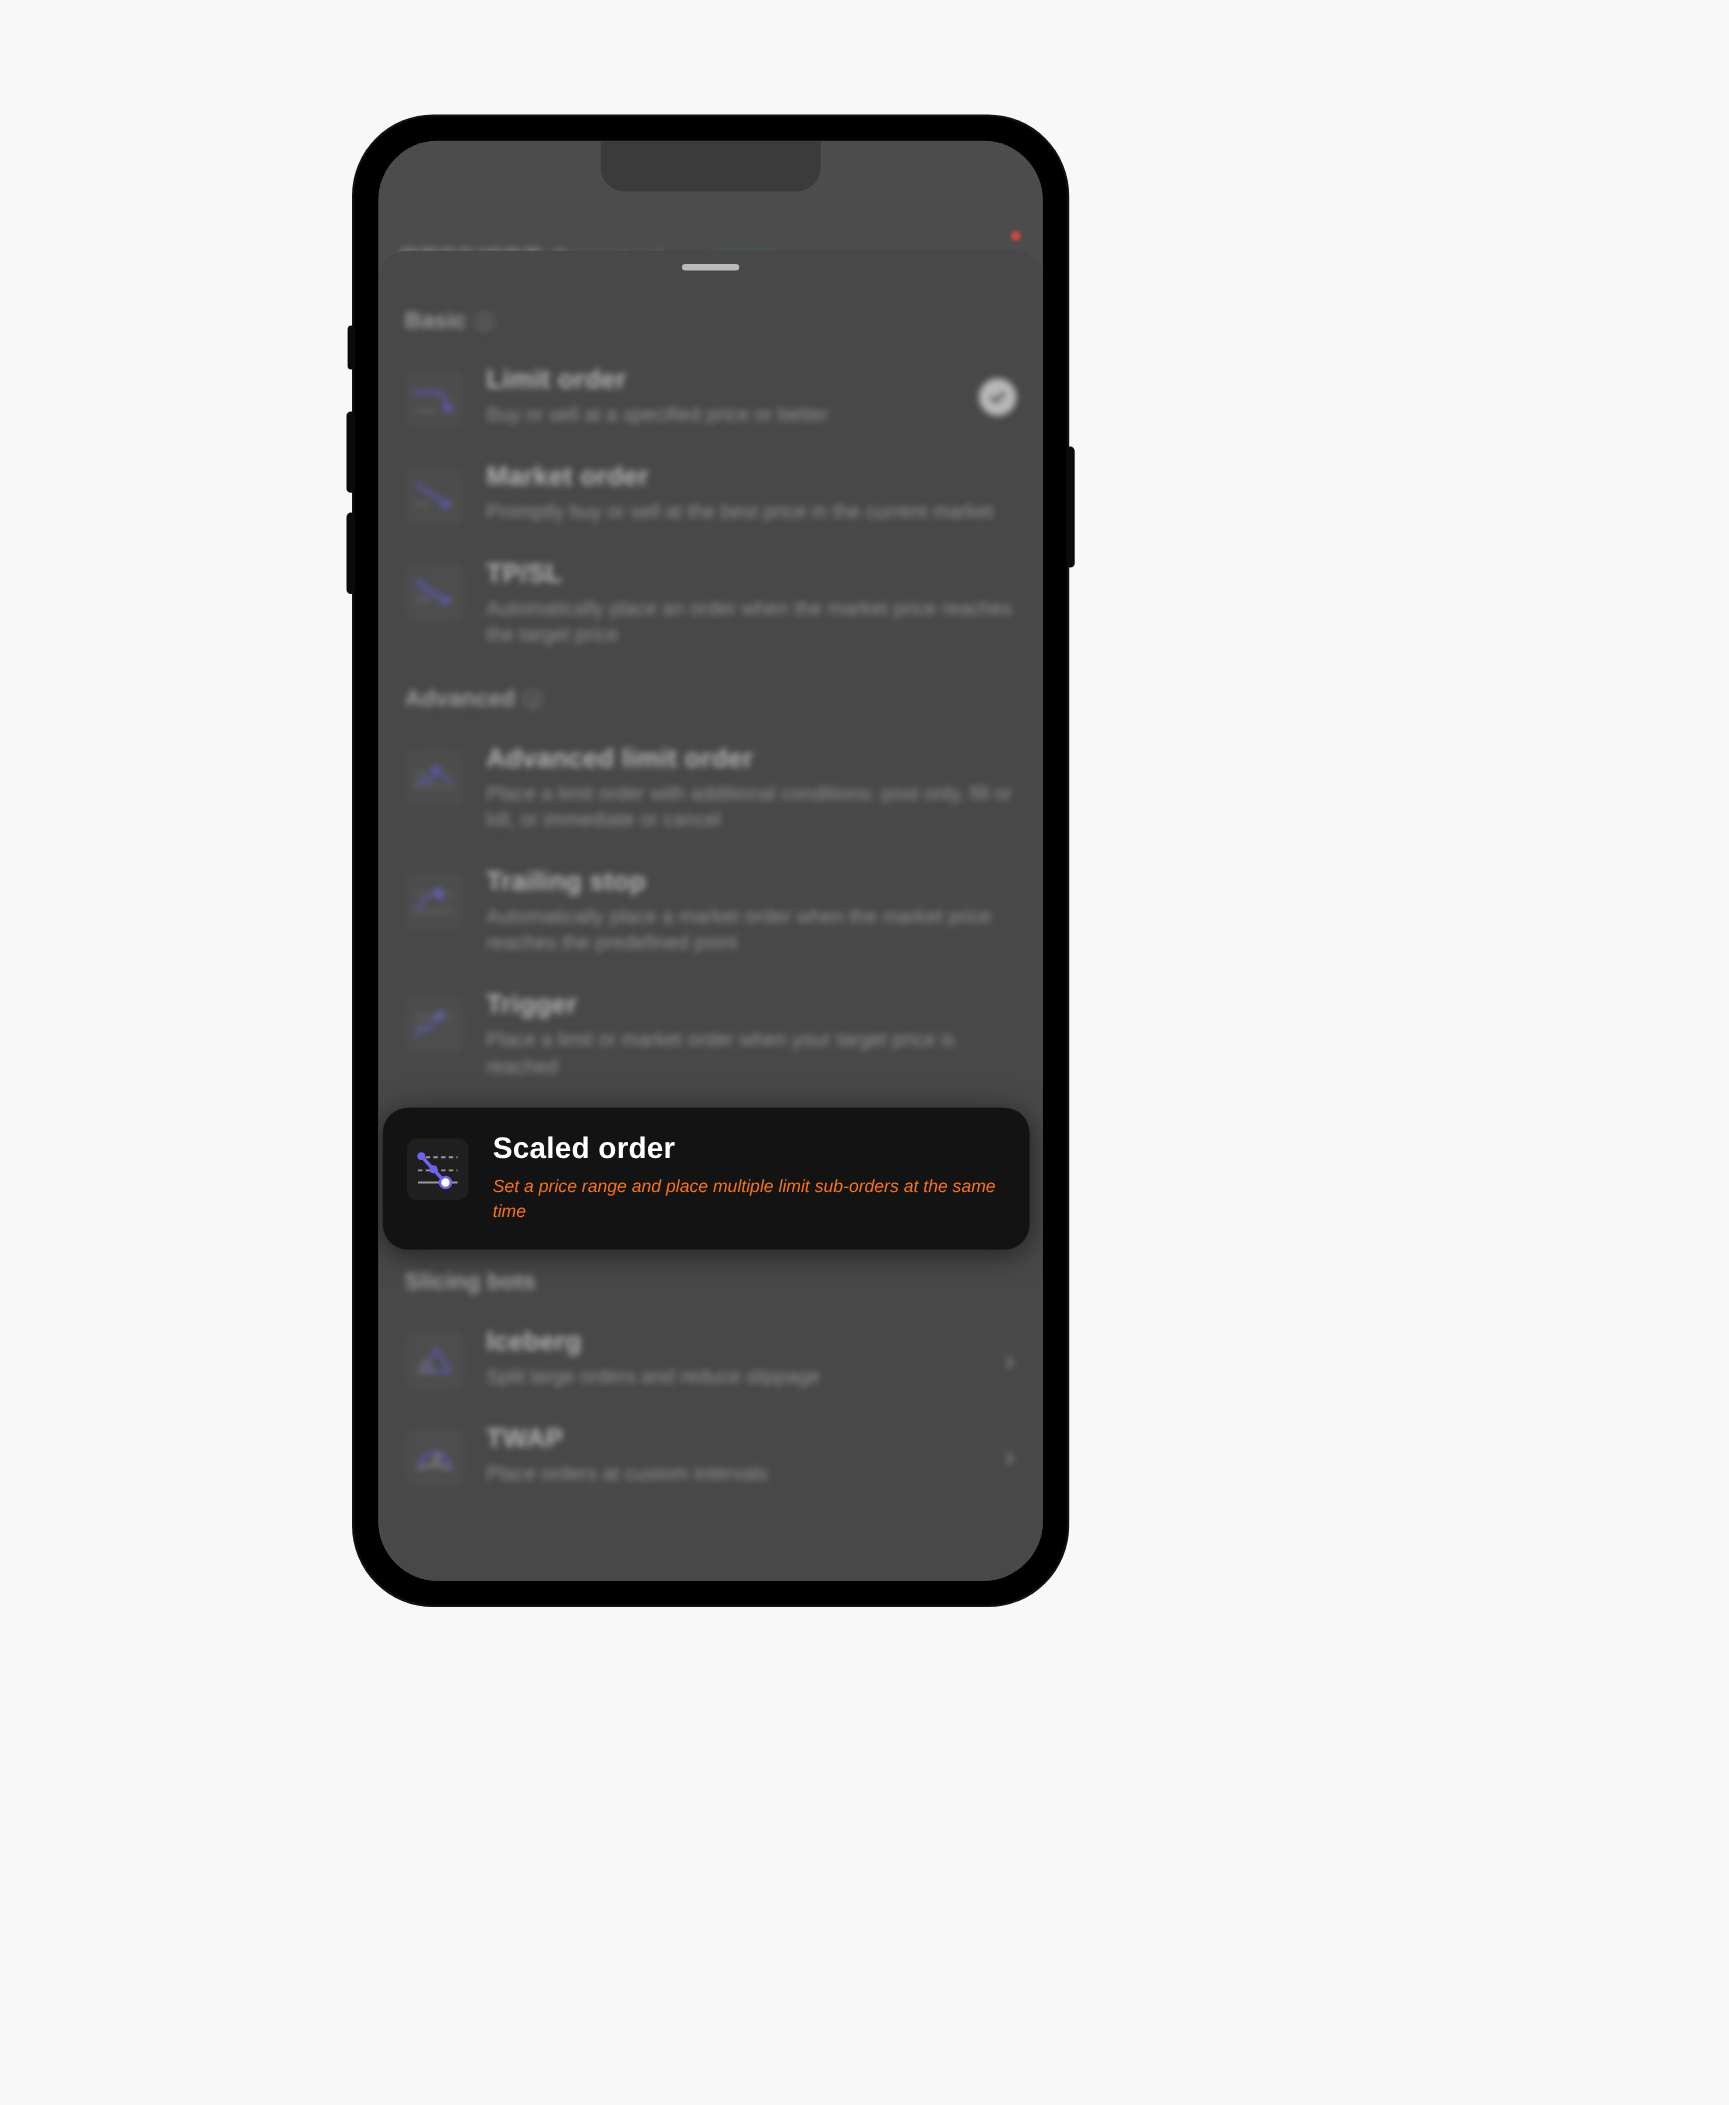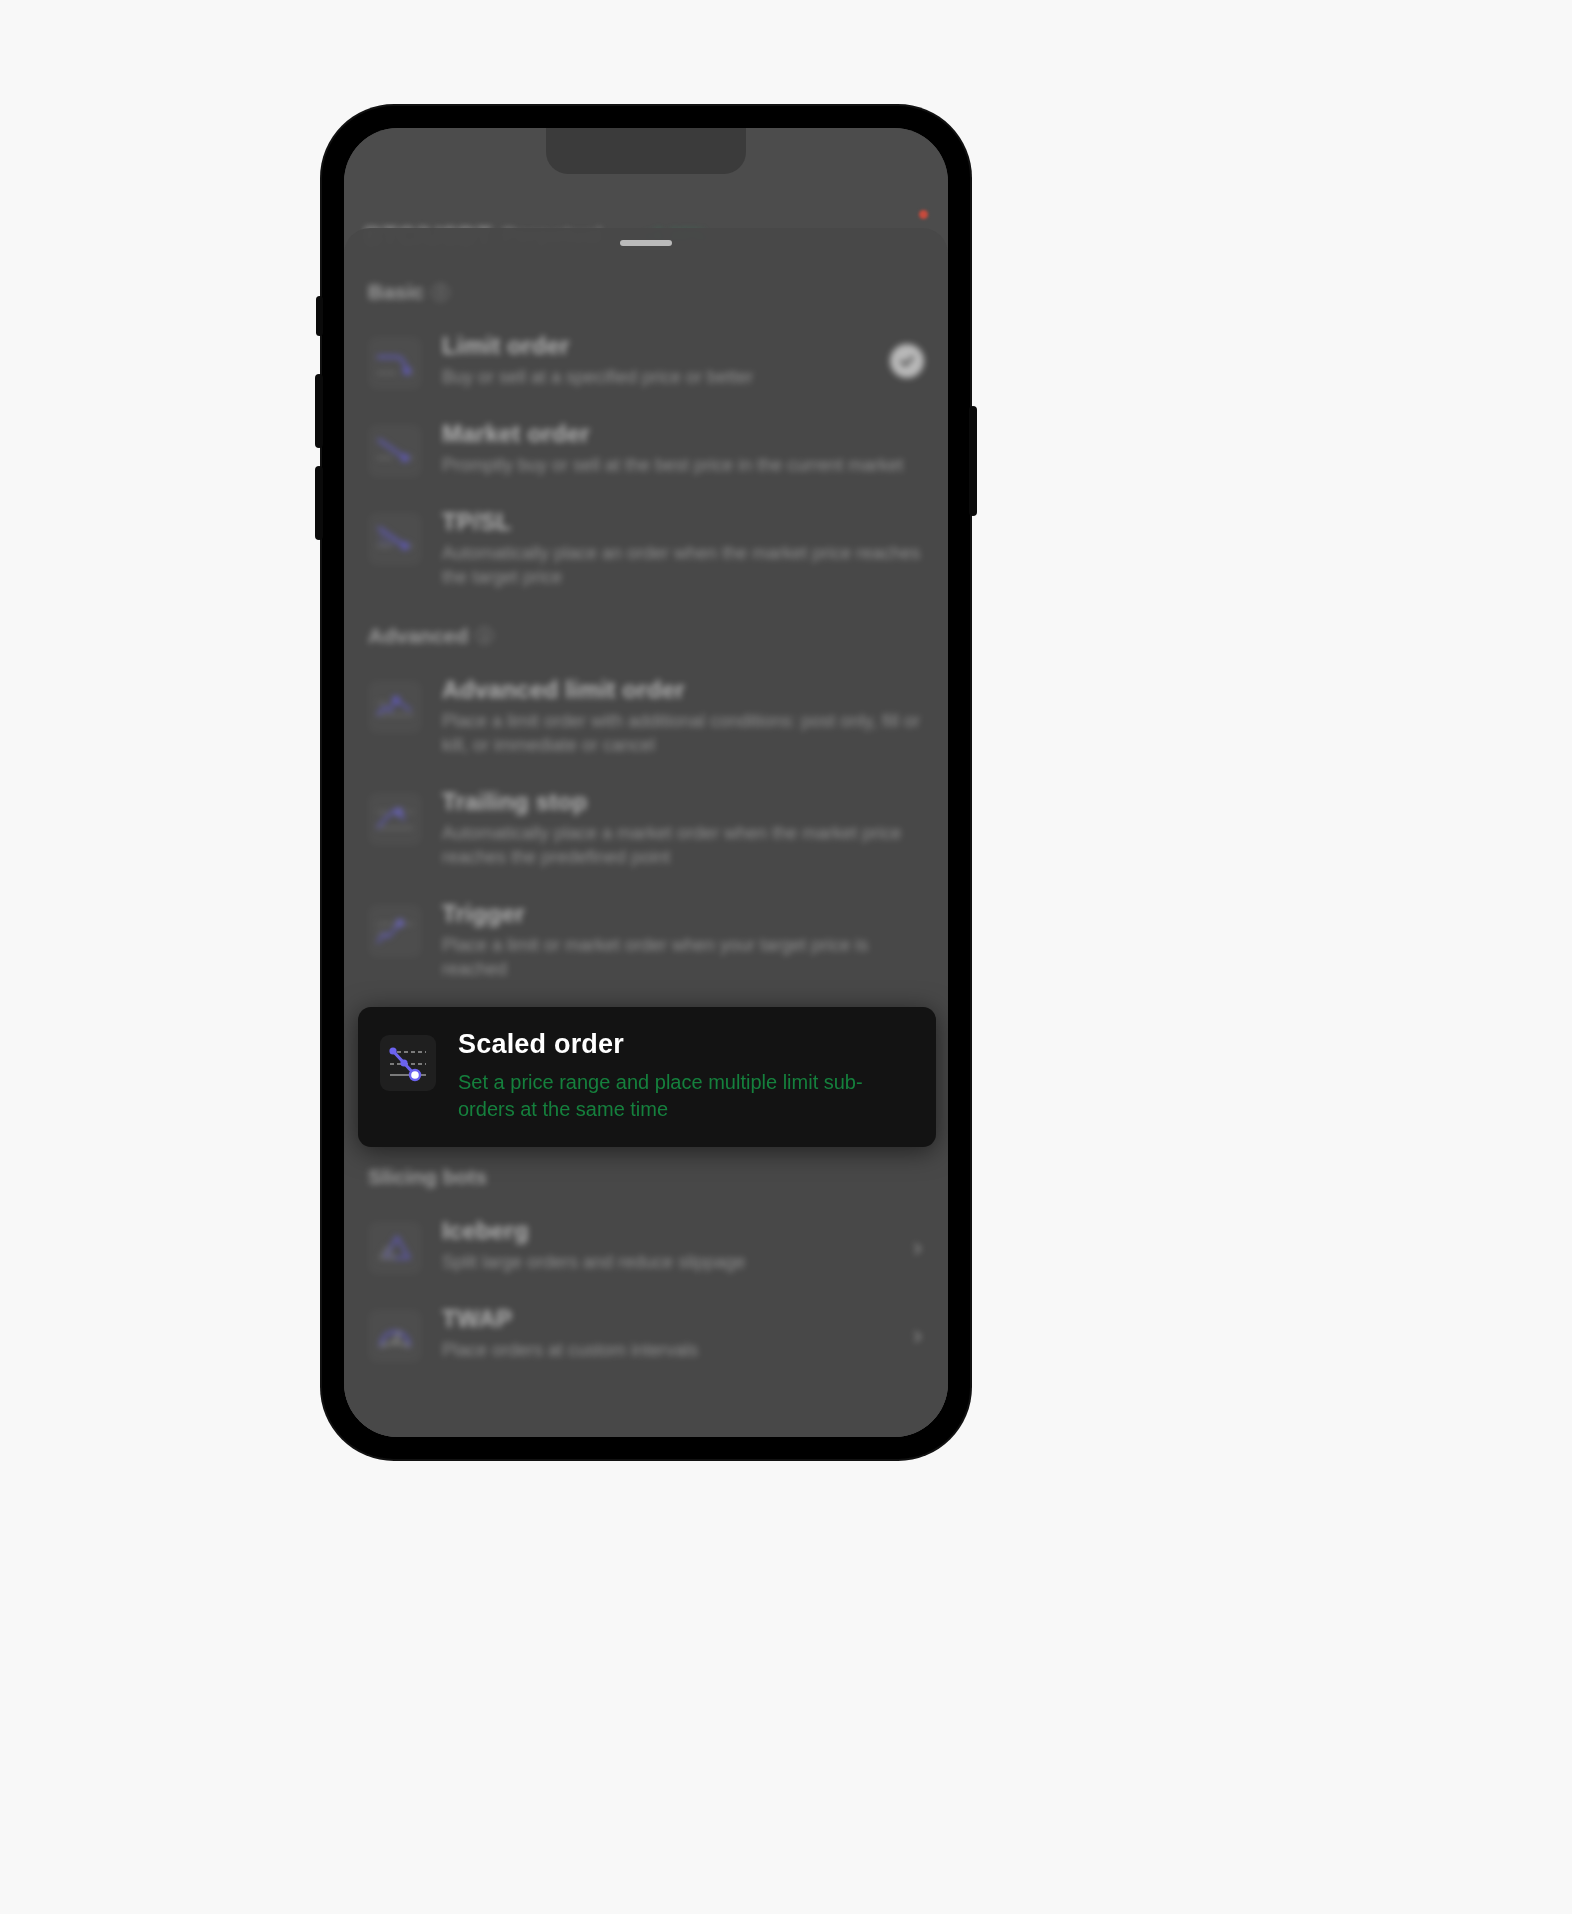--- a/index.html
+++ b/index.html
@@ -227,44 +227,45 @@
     transform: translateY(-50%);
     color: #c9c9c9;
     font-size: 26px;
     font-weight: 300;
     line-height: 1;
   }
 
   
   .focus-card {
     position: relative;
-    margin: 10px 12px 12px 14px;
+    margin: 10px 12px 12px 4px;
     background: #131313;
-    border-radius: 13px;
+    border-radius: 23px;
     padding: 22px 20px 24px 22px;
     display: flex;
     align-items: flex-start;
     gap: 22px;
     box-shadow: 0 4px 26px rgba(0,0,0,.55);
   }
   .focus-card .row-icon {
     background: #1f1f1f;
     width: 56px; height: 56px;
     margin-top: 6px;
   }
   .focus-card .row-title {
     color: #ffffff;
     font-size: 27px;
     font-weight: 700;
     margin-bottom: 8px;
   }
   .focus-card .row-desc {
-    color: #15803d;
-    font-size: 20px;
+    color: #f97316;
+    font-size: 16px;
     line-height: 1.34;
+    font-style: italic;
   }
 
   .spacer-sm { height: 8px; }
 </style>
 </head>
 <body>
 
 <div class="canvas">
 
   <div class="phone-frame">

